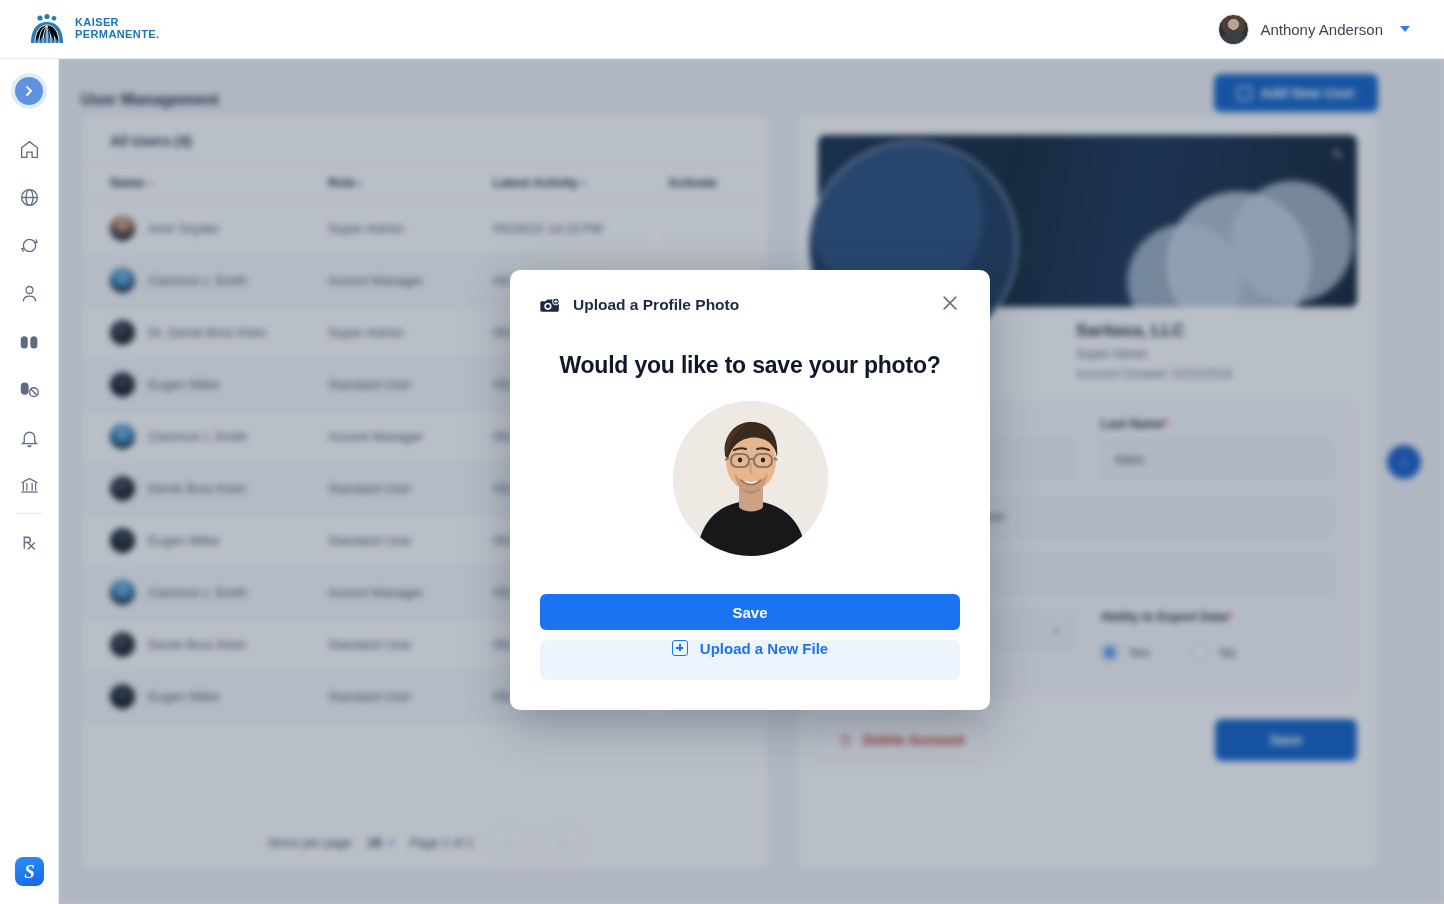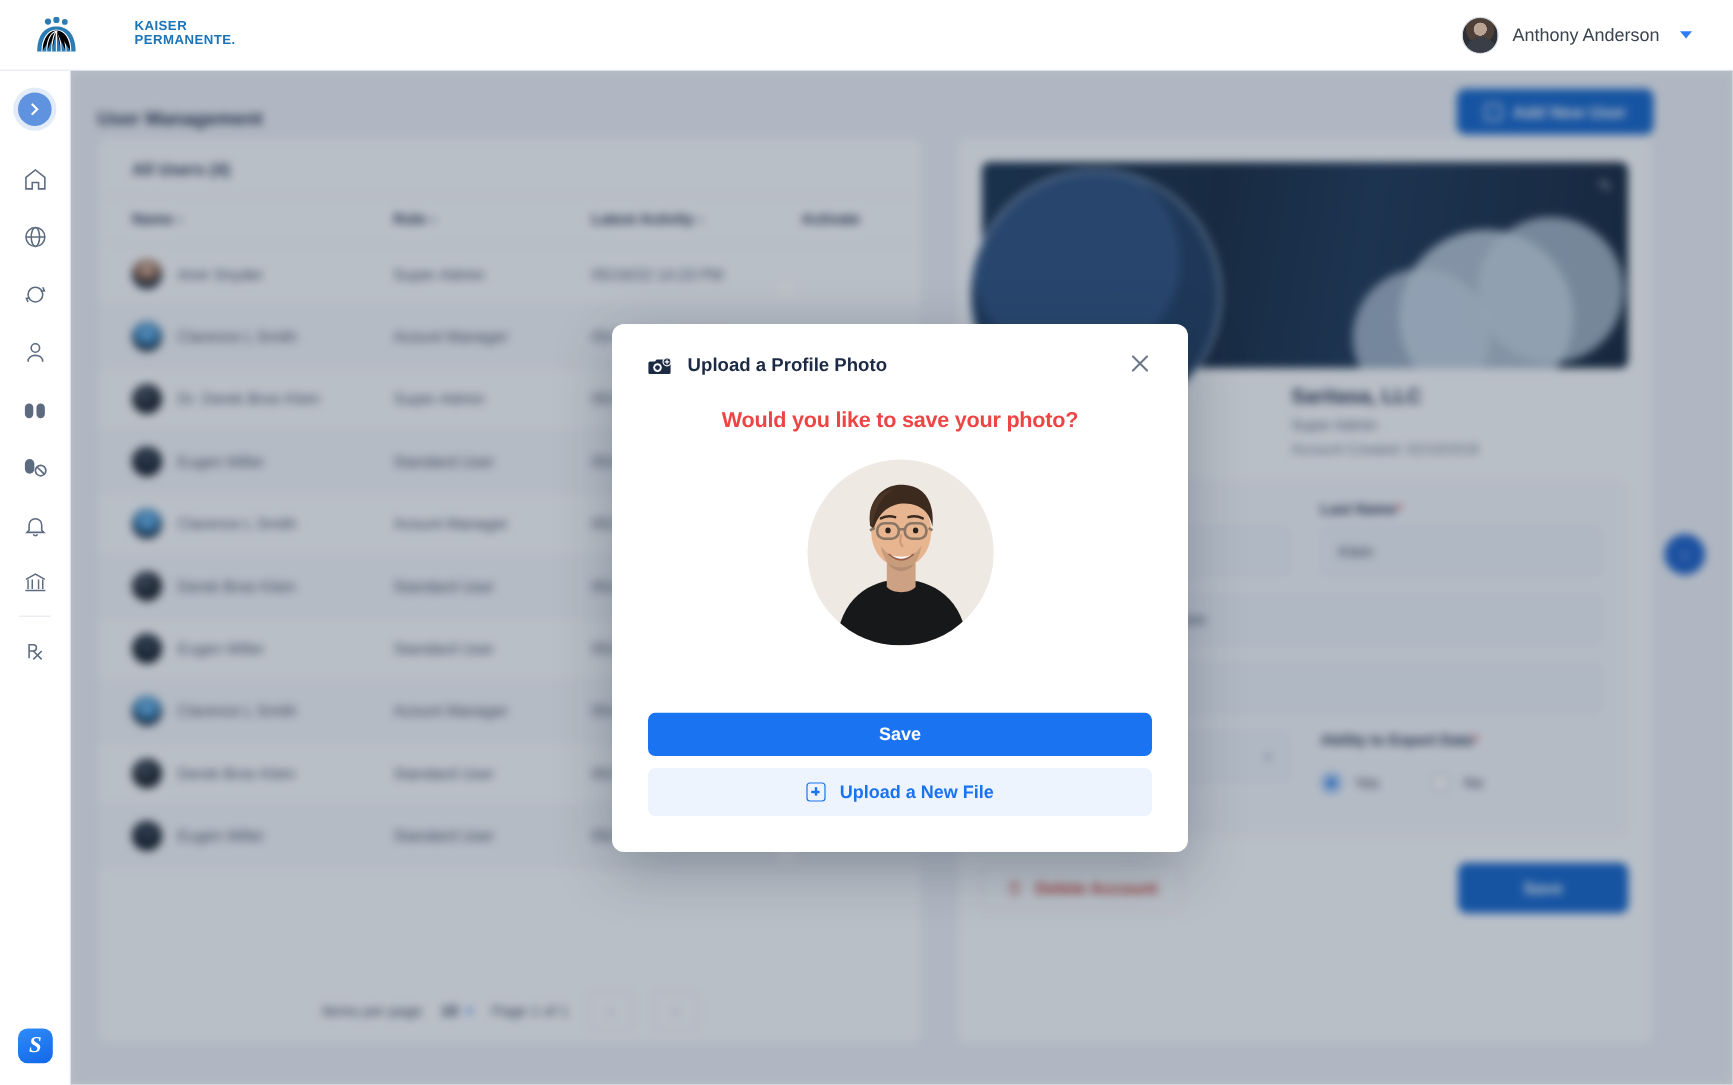--- a/index.html
+++ b/index.html
@@ -15,21 +15,21 @@
   .topbar {
     position: absolute; top: 0; left: 0; width: 1444px; height: 59px;
     background: #ffffff; border-bottom: 1px solid #e7ecf2;
     display: flex; align-items: center; justify-content: space-between;
     padding: 0 20px 0 28px; z-index: 40;
   }
   .brand { display: flex; align-items: center; gap: 9px; }
   .brand-mark { width: 38px; height: 30px; position: relative; }
   .brand-text { line-height: 1.06; }
   .brand-text .l1, .brand-text .l2 {
-    font-size: 11px; font-weight: bold; color: #1b74b8; letter-spacing: .4px; margin-left: 37px;
+    font-size: 11px; font-weight: bold; color: #1b74b8; letter-spacing: .4px;
   }
   .user-area { display: flex; align-items: center; gap: 11px; padding-right: 14px; }
   .avatar-top {
     width: 31px; height: 31px; border-radius: 50%;
     background: radial-gradient(circle at 50% 32%, #b9a392 0 22%, #4c4038 23% 48%, #2c2f36 49% 100%);
     border: 1px solid #d4d9e0; overflow: hidden; position: relative;
   }
   .avatar-top::after {
     content:""; position:absolute; left:50%; top:58%; transform:translateX(-50%);
     width:24px; height:20px; border-radius:50% 50% 0 0; background:#3a3f47;
@@ -185,37 +185,37 @@
   }
   .modal-head {
     height: 70px; display: flex; align-items: center; padding: 0 30px 0 30px;
     justify-content: space-between;
     gap: 24px;
   }
   .modal-head-left { display: flex; align-items: center; gap: 13px; }
   .modal-head-title { font-size: 15.5px; font-weight: bold; color: #1d2a44; }
   .close-x { color: #6b7688; font-size: 22px; line-height: 1; }
   .modal-title {
-    text-align: center; font-size: 18px; font-weight: bold; color: #ef4444;
-    letter-spacing: -.2px;
+    text-align: center; font-size: 23px; font-weight: bold; color: #0f172a;
+    margin-top: 12px; letter-spacing: -.2px;
   }
   .photo-wrap { display: flex; justify-content: center; margin-top: 22px; }
   .photo {
     width: 155px; height: 155px; border-radius: 50%; overflow: hidden; position: relative;
     background: #efe9e3;
   }
   .modal-actions { margin-top: auto; padding: 0 30px 30px 30px; }
   .btn-save {
     height: 36px; border-radius: 6px; background: #1a73f0; color: #fff;
     display: flex; align-items: center; justify-content: center;
     font-size: 15px; font-weight: bold; margin-bottom: 10px; margin-top: 36px;
   }
   .btn-upload {
     height: 40px; border-radius: 6px; background: #eef4fe; color: #1a73f0;
-    display: flex; align-items: center; justify-content: center; gap: 12px;
+    display: flex; justify-content: center; gap: 12px;
     font-size: 15px; font-weight: bold;
   }
   .plus-box {
     width: 16px; height: 16px; border: 1.6px solid #1a73f0; border-radius: 3px;
     position: relative;
   }
   .plus-box::before, .plus-box::after {
     content:""; position:absolute; background:#1a73f0;
   }
   .plus-box::before { left: 3px; top: 6.2px; width: 7px; height: 1.6px; }

